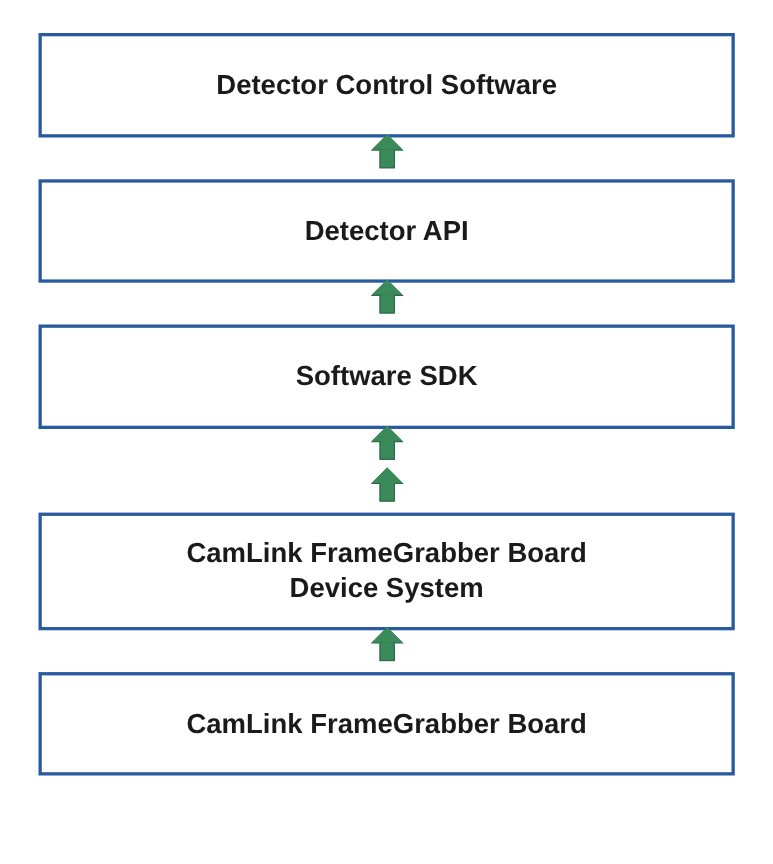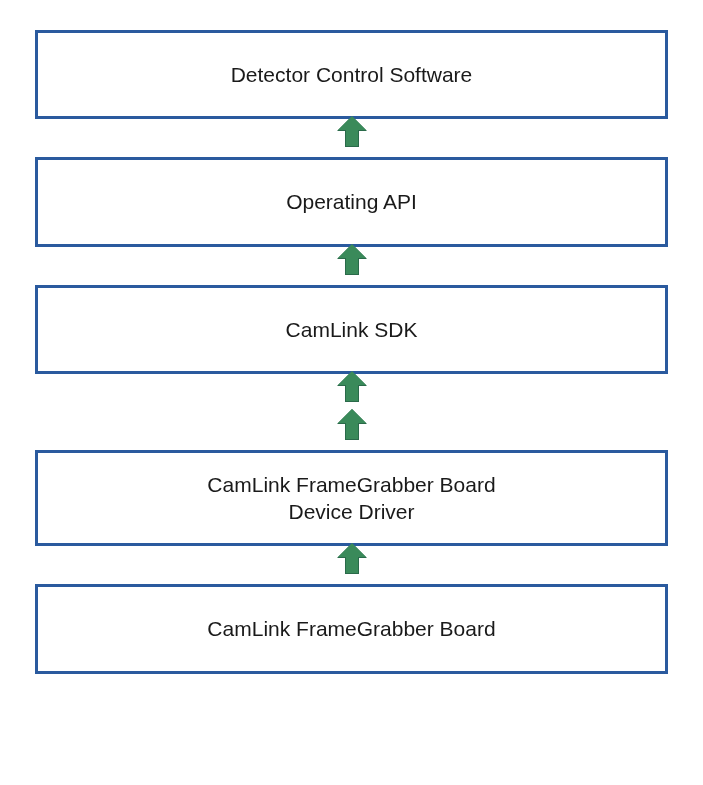--- a/index.html
+++ b/index.html
@@ -21,22 +21,22 @@
       width: 100%;
     }
     .layer-box {
       width: 100%;
       border: 3px solid #2a5a9e;
       background: #ffffff;
       display: flex;
       align-items: center;
       justify-content: center;
       text-align: center;
-      font-weight: normal;
-      font-size: 21px;
+      font-weight: bold;
+      font-size: 25px;
       color: #1a1a1a;
       padding: 28px 20px;
       line-height: 1.3;
     }
     .layer-box.multi {
       padding: 18px 20px;
     }
     .arrow-wrap {
       height: 34px;
       display: flex;
@@ -89,44 +89,44 @@
 
   <div class="layer-box">
     <span>Detector Control Software</span>
   </div>
 
   <div class="arrow-wrap">
     <div class="arrow-up"></div>
   </div>
 
   <div class="layer-box">
-    <span>Operating API</span>
+    <span>Detector API</span>
   </div>
 
   <div class="arrow-wrap">
     <div class="arrow-up"></div>
   </div>
 
   <div class="layer-box">
-    <span>CamLink SDK</span>
+    <span>Software SDK</span>
   </div>
 
   <div class="arrow-wrap">
     <div class="arrow-up"></div>
   </div>
 
 
   <div class="arrow-wrap">
     <div class="arrow-up"></div>
   </div>
 
   <div class="layer-box multi">
     <div class="multi-line">
       <span>CamLink FrameGrabber Board</span>
-      <span>Device Driver</span>
+      <span>Device System</span>
     </div>
   </div>
 
   <div class="arrow-wrap">
     <div class="arrow-up"></div>
   </div>
 
   <div class="layer-box">
     <span>CamLink FrameGrabber Board</span>
   </div>

